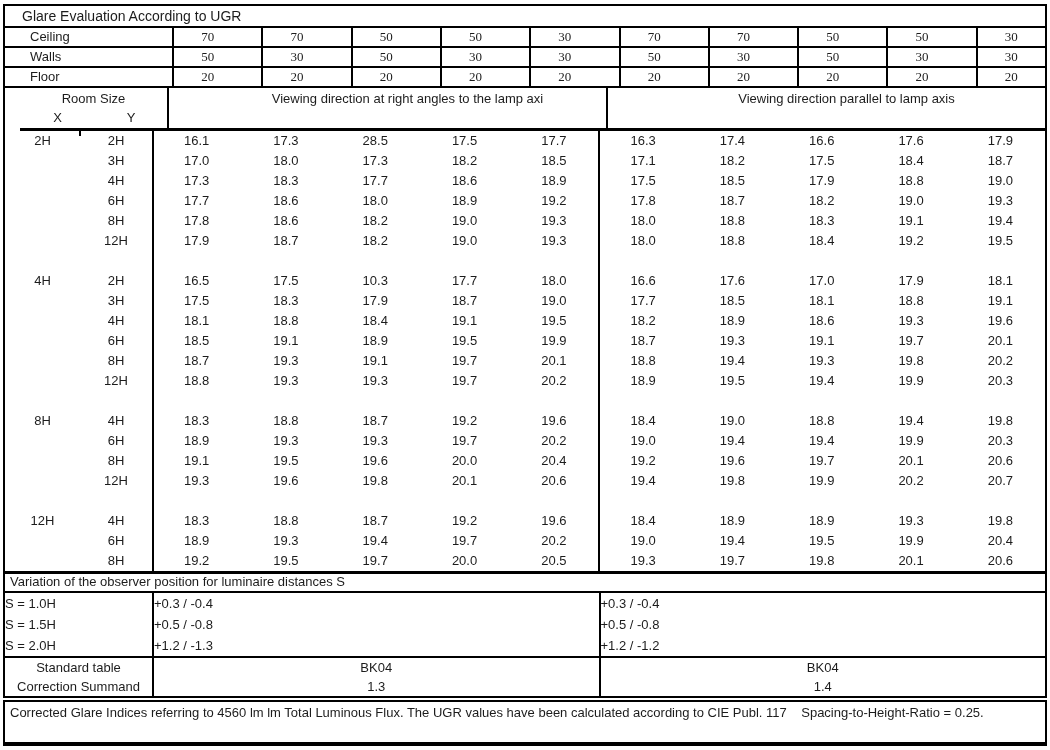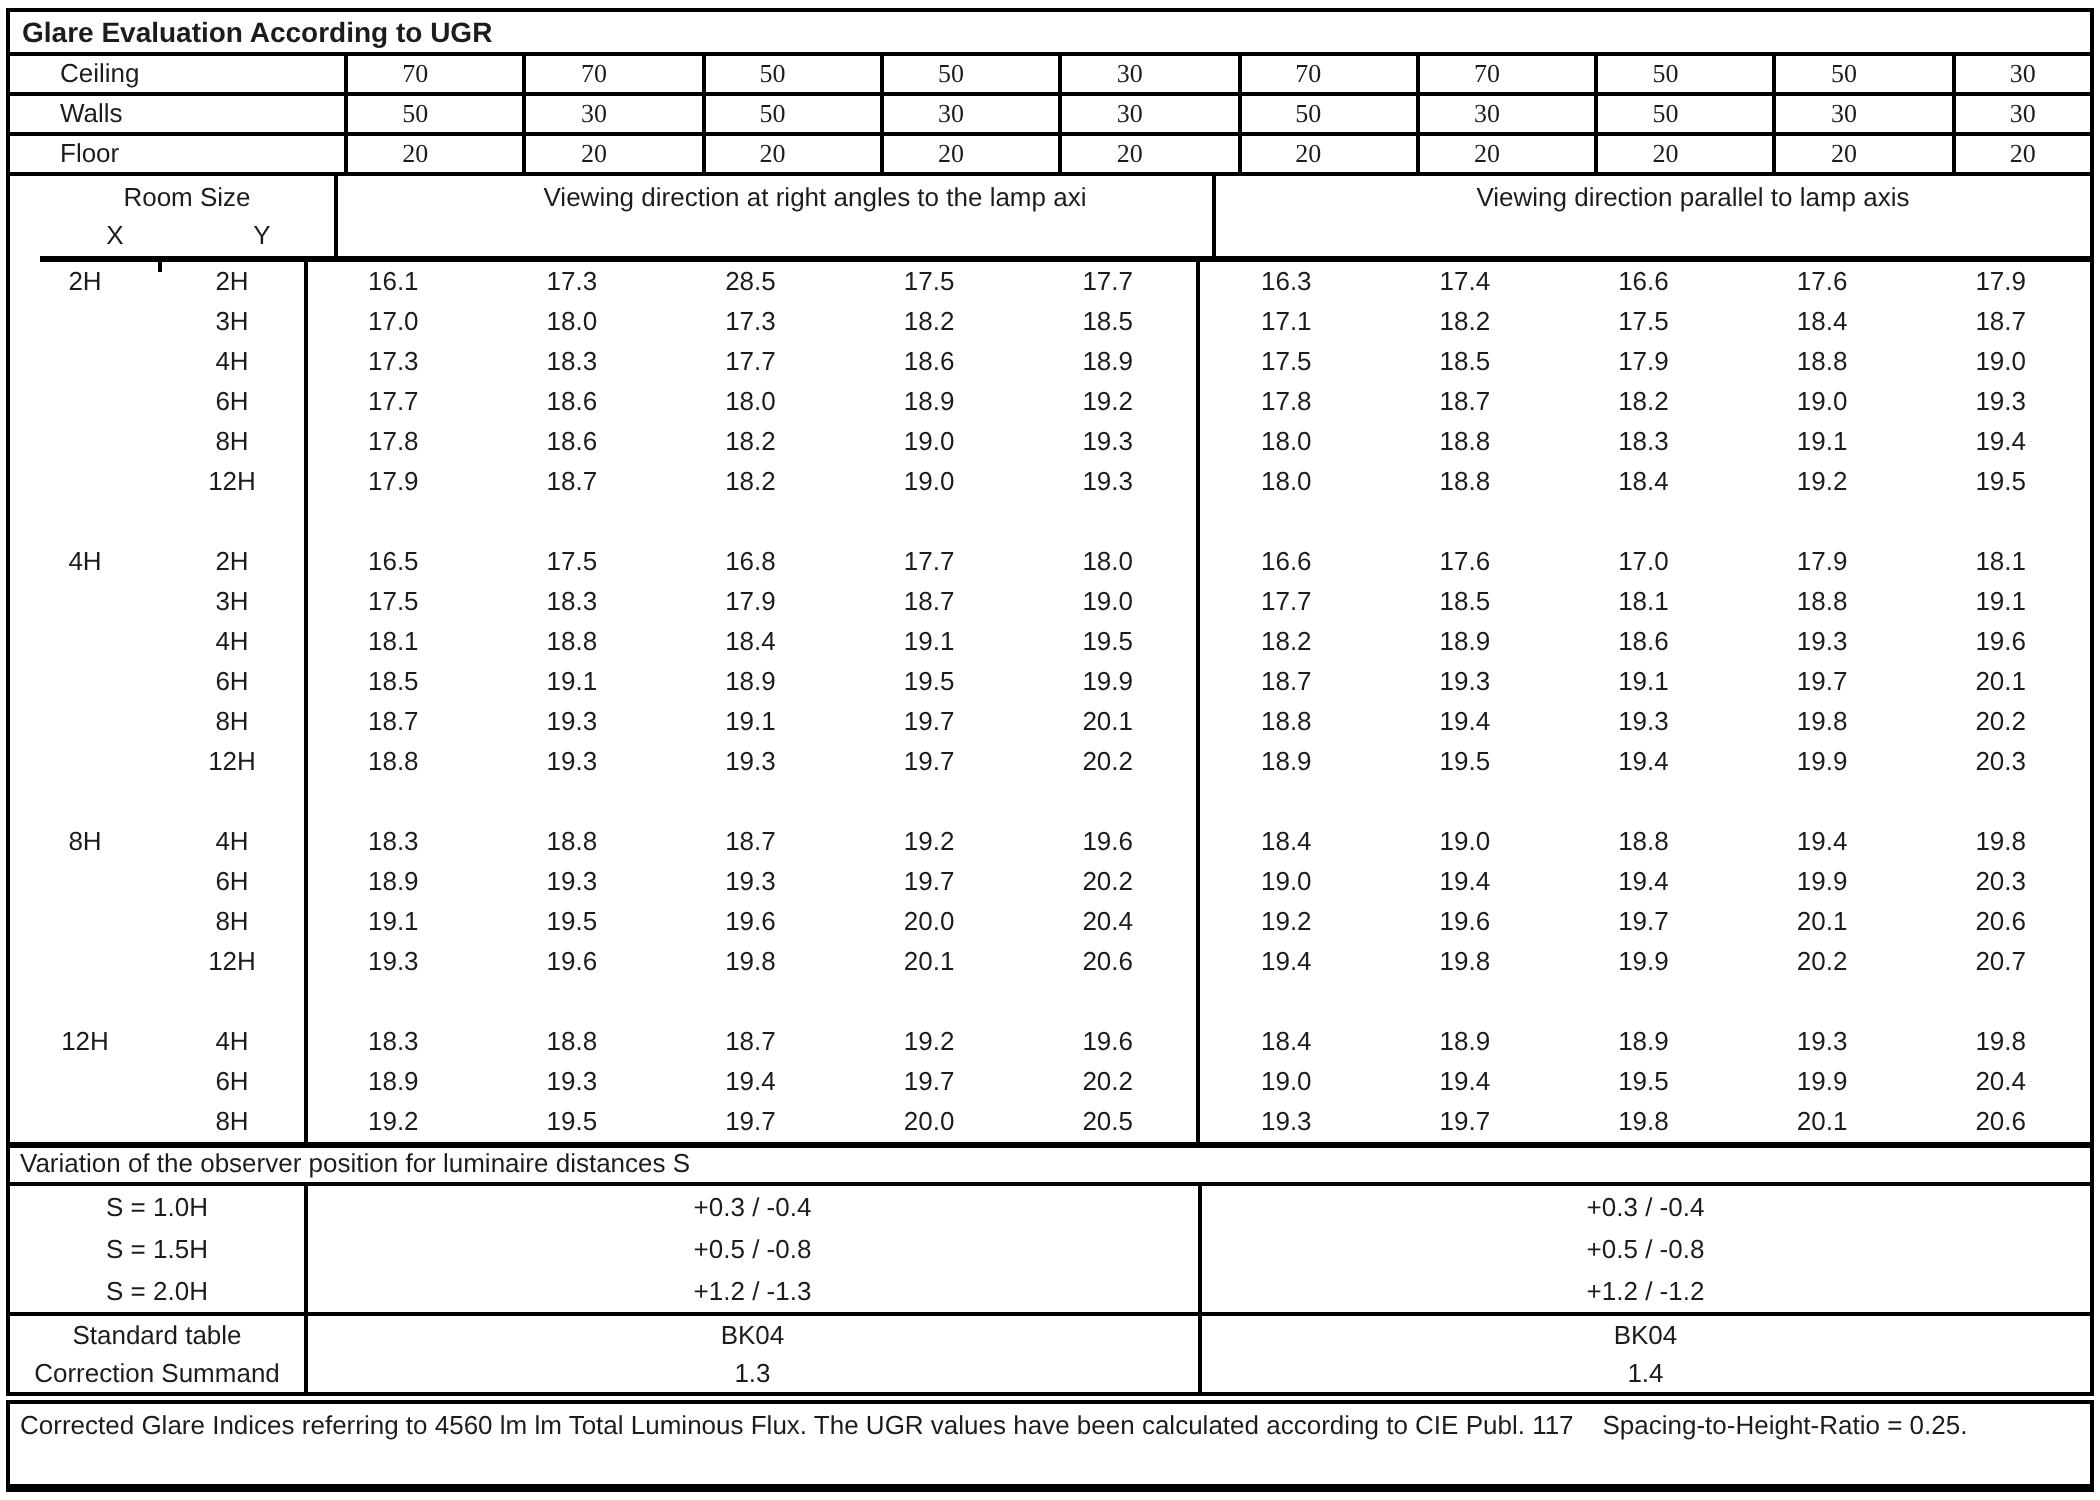--- a/index.html
+++ b/index.html
@@ -8,21 +8,21 @@
     font-family:"Liberation Sans", sans-serif;
     color:#1c1c1c; font-size:13px;
   }
   * { box-sizing:border-box; }
   .page { position:relative; width:1050px; height:750px; padding:4px 3px 0 3px; }
 
   .main { border:2px solid #000; background:#fff; }
 
   .title-row {
     height:22px; line-height:20px; border-bottom:2px solid #000;
-    font-weight:bold; font-size:14px; padding-left:6px;
+    font-weight:normal; font-size:14px; padding-left:17px;
   }
 
   
   .srow {
     display:grid; grid-template-columns:147px repeat(10,1fr);
     height:20px; border-bottom:2px solid #000;
   }
   .srow > div { line-height:17px;margin-left:20px; }
   .slabel { padding-left:5px; }
   .scell  { border-left:2px solid #000; text-align:center;font-family:Liberation Serif, serif; }
@@ -45,21 +45,21 @@
   .vline { position:absolute; top:0; bottom:0; width:2px; background:#000; }
   .vline-a { left:147px; }
   .vline-b { left:calc(147px + (100% - 147px)/2 - 1px); }
   .tick { position:absolute; top:0; left:74px; width:2px; height:5px; background:#000; }
 
   
   .var-heading {
     height:19px; line-height:16px; border-bottom:2px solid #000; padding-left:5px;
   }
   .vrow { display:grid; grid-template-columns:147px 1fr 1fr; height:21px; }
-  .vrow > div { text-align:center; line-height:21px; }
+  .vrow > div { text-align:left; line-height:21px; }
   .vrow .vval { border-left:2px solid #000; }
   .sbox { border-bottom:2px solid #000; }
   .sumrow { display:grid; grid-template-columns:147px 1fr 1fr; height:19px; }
   .sumrow > div { text-align:center; line-height:19px; }
   .sumrow .vval { border-left:2px solid #000; }
 
   
   .footer-box {
     margin-top:2px; border:2px solid #000; border-bottom:4px solid #000;
     height:46px; padding:2px 5px; white-space:pre-wrap; line-height:17px;
@@ -212,21 +212,21 @@
             <div class="dv">18.4</div>
             <div class="dv">19.2</div>
             <div class="dv">19.5</div>
           </div>
           <div class="drow"></div>
           <div class="drow">
             <div class="dx">4H</div>
             <div class="dy">2H</div>
             <div class="dv">16.5</div>
             <div class="dv">17.5</div>
-            <div class="dv">16.8</div>
+            <div class="dv">10.3</div>
             <div class="dv">17.7</div>
             <div class="dv">18.0</div>
             <div class="dv">16.6</div>
             <div class="dv">17.6</div>
             <div class="dv">17.0</div>
             <div class="dv">17.9</div>
             <div class="dv">18.1</div>
           </div>
           <div class="drow">
             <div class="dx"></div>

